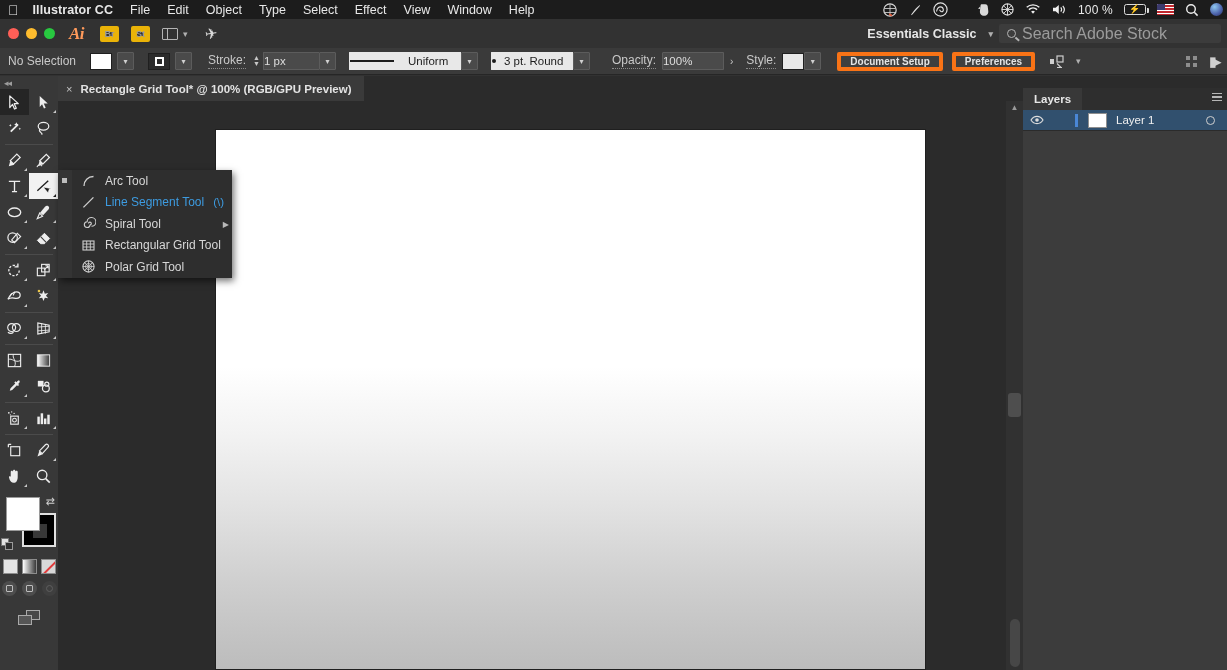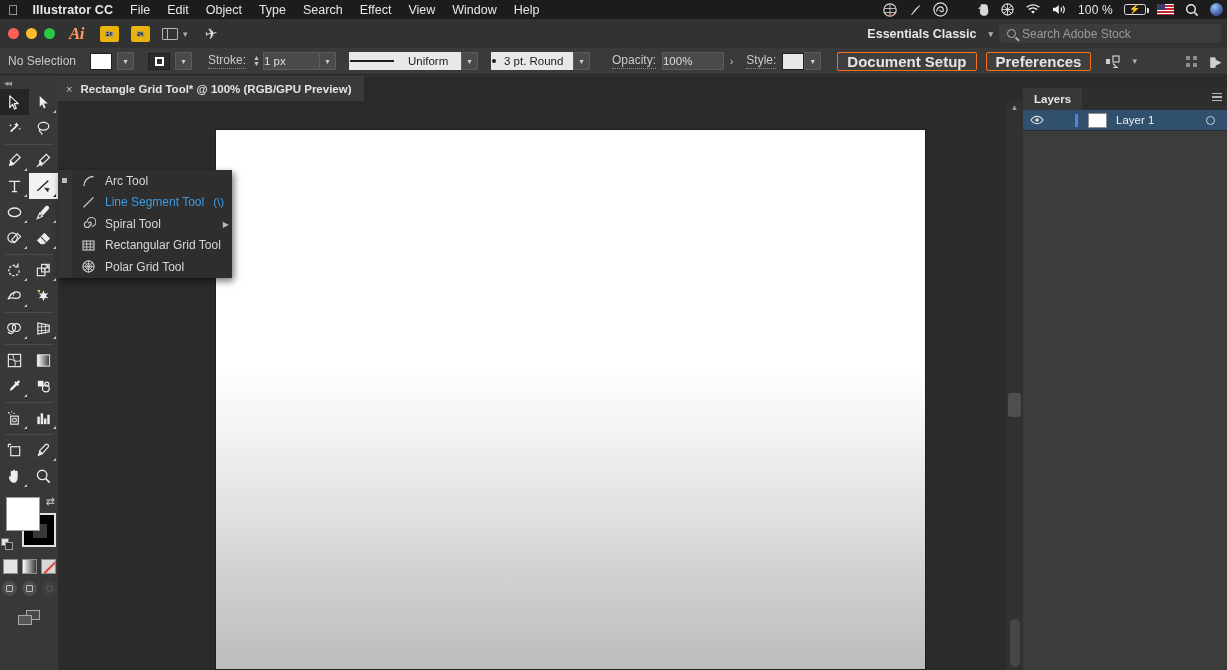--- a/index.html
+++ b/index.html
@@ -74,21 +74,21 @@
 
   .ws-switch {
     position: absolute; right: 234px; top: 0; height: 29px;
     display: flex; align-items: center; color: #e6e6e6; font-size: 12.5px; font-weight: bold;
     gap: 7px;
   }
   .stock-search {
     position: absolute; right: 6px; top: 5px; width: 222px; height: 19px;
     background: #3c3c3c; border-radius: 2px;
     display: flex; align-items: center; padding-left: 8px; gap: 6px;
-    color: #9b9b9b; font-size: 12px;
+    color: #9b9b9b; font-size: 16px;
   }
   .mag { width: 9px; height: 9px; border: 1.5px solid #b5b5b5; border-radius: 50%;
          position: relative; flex: none; }
   .mag::after { content: ""; position: absolute; right: -4px; bottom: -2px;
          width: 4.5px; height: 1.5px; background: #b5b5b5; transform: rotate(42deg); }
 
   
   .ctrlbar {
     position: absolute; left: 0; top: 48px; width: 1227px; height: 27px;
     background: #3a3a3a; border-bottom: 1px solid #262626;
@@ -111,22 +111,22 @@
   .field {
     height: 18px; background: #4a4a4a; border: 1px solid #5c5c5c; border-right: none;
     display: flex; align-items: center; padding: 0 0; color: #dedede; font-size: 11.5px;
     border-radius: 1px 0 0 1px;
   }
   .field.lite { background: #e8e8e8; color: #1d1d1d; border-color: #e8e8e8; }
   .field.lite.w-uni { width: 112px; gap: 14px; }
   .uni-line { width: 44px; height: 2px; background: #1d1d1d; }
   .cap-dot { width: 4px; height: 4px; border-radius: 50%; background: #1d1d1d; }
   .btn-pill {
-    height: 19px; padding: 0 9px; border: 1px solid #f97316; border-radius: 2px;
-    background: #3f3f3f; color: #e4e4e4; font-size: 15px; font-weight: bold;
+    height: 19px; padding: 0 9px; border: 4px solid #f97316; border-radius: 2px;
+    background: #3f3f3f; color: #e4e4e4; font-size: 10px; font-weight: bold;
     display: flex; align-items: center;
   }
   .arrow-r { color: #c9c9c9; font-size: 10px; }
   .cb-right { position: absolute; right: 8px; display: flex; align-items: center; gap: 12px; }
   .dots4 { display: grid; grid-template-columns: 4px 4px; gap: 3px; }
   .dots4 i { width: 4px; height: 4px; background: #8d8d8d; }
   .preset-ic { color: #cfcfcf; font-size: 13px; font-weight: bold; letter-spacing: -2px; }
 
   
   .tabstrip {
@@ -284,21 +284,21 @@
 
 <div class="app">
 
   <div class="macbar">
     <span class="apple-logo"></span>
     <span class="app-name">Illustrator CC</span>
     <span class="mitem">File</span>
     <span class="mitem">Edit</span>
     <span class="mitem">Object</span>
     <span class="mitem">Type</span>
-    <span class="mitem">Search</span>
+    <span class="mitem">Select</span>
     <span class="mitem">Effect</span>
     <span class="mitem">View</span>
     <span class="mitem">Window</span>
     <span class="mitem">Help</span>
 
     <div class="macbar-right">
       <span class="mi">
         <svg width="14" height="14" viewBox="0 0 14 14">
             <circle cx="7" cy="7" r="6.2" fill="none" stroke="#d8d8d8" stroke-width="1.2"></circle>
             <path d="M7 1v12M1.2 5.5h11.6M1.5 9.5h11" stroke="#c9c9c9" stroke-width=".9" fill="none"></path>

